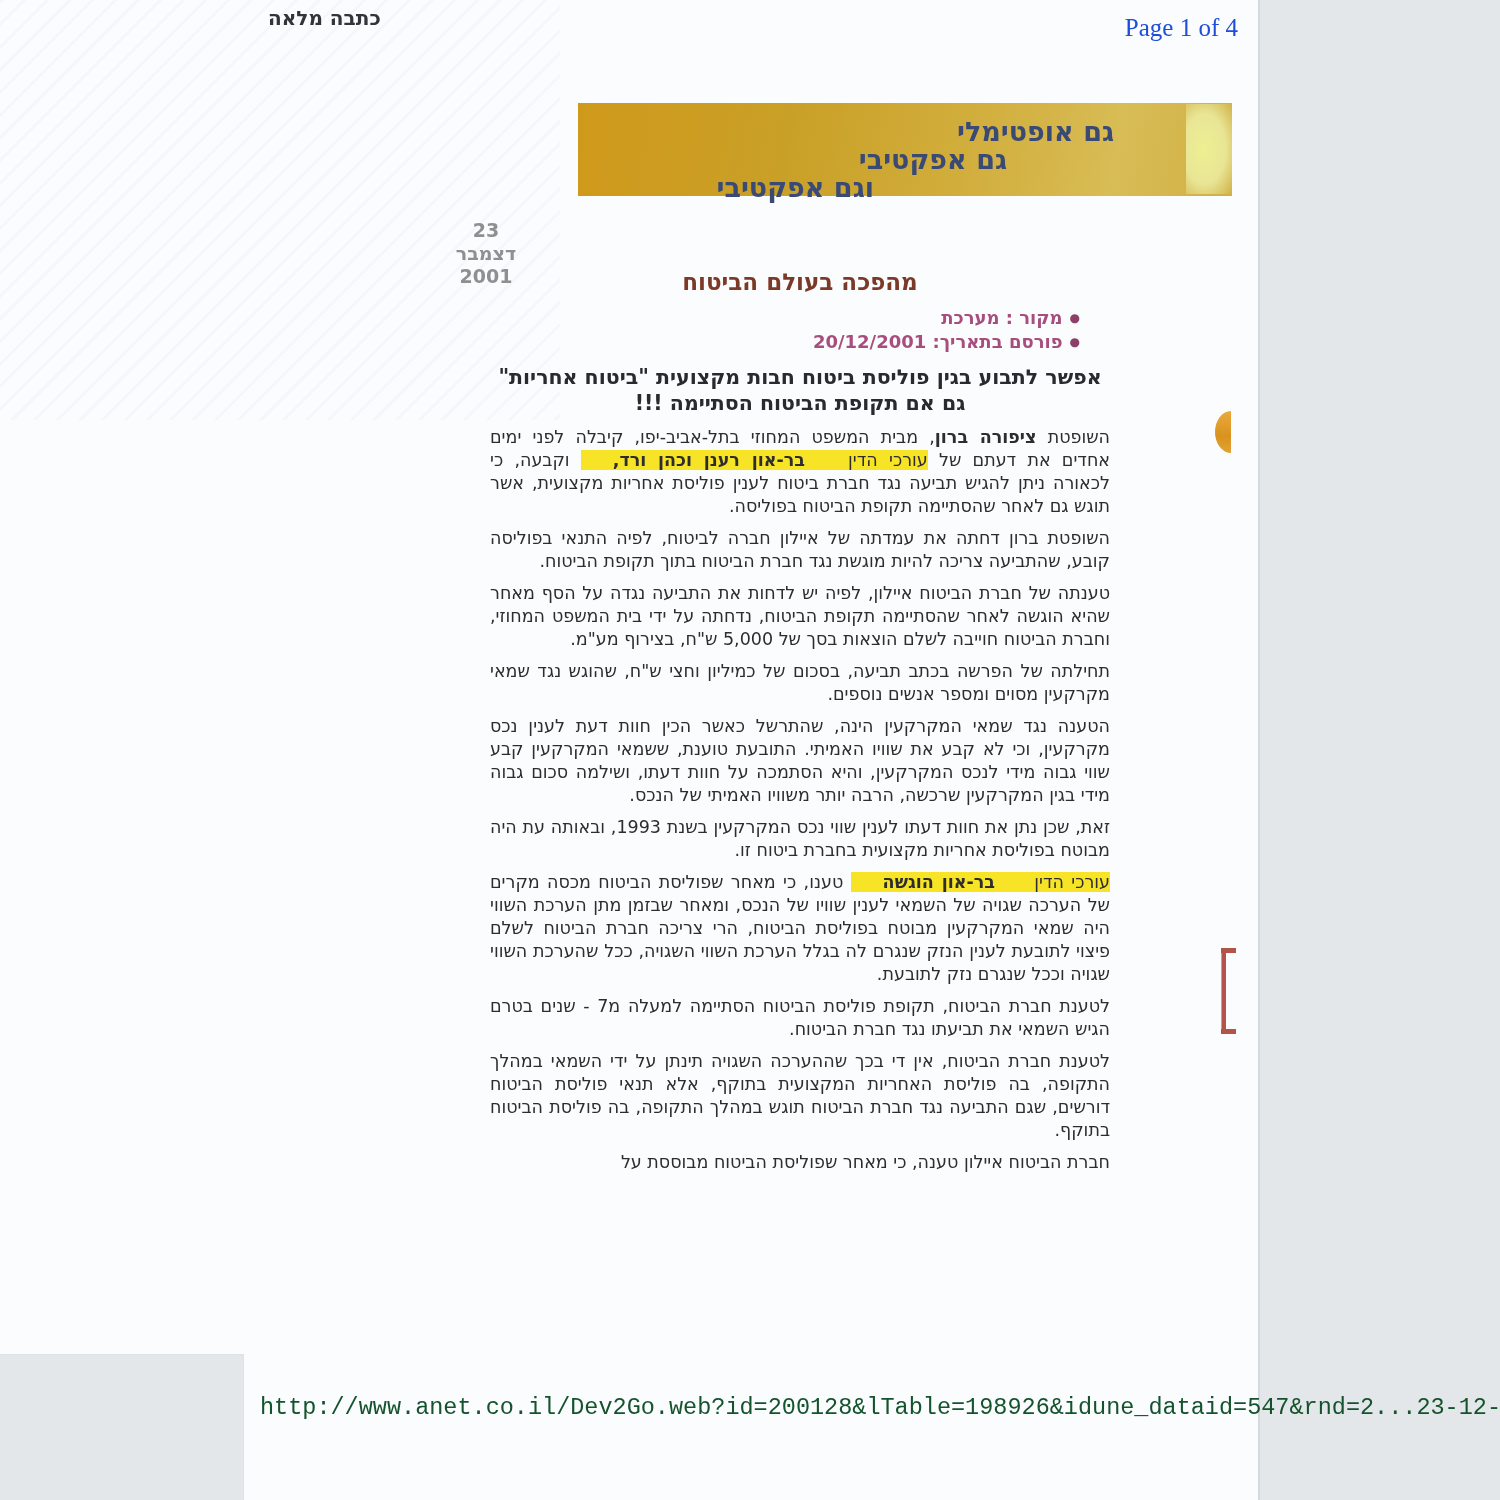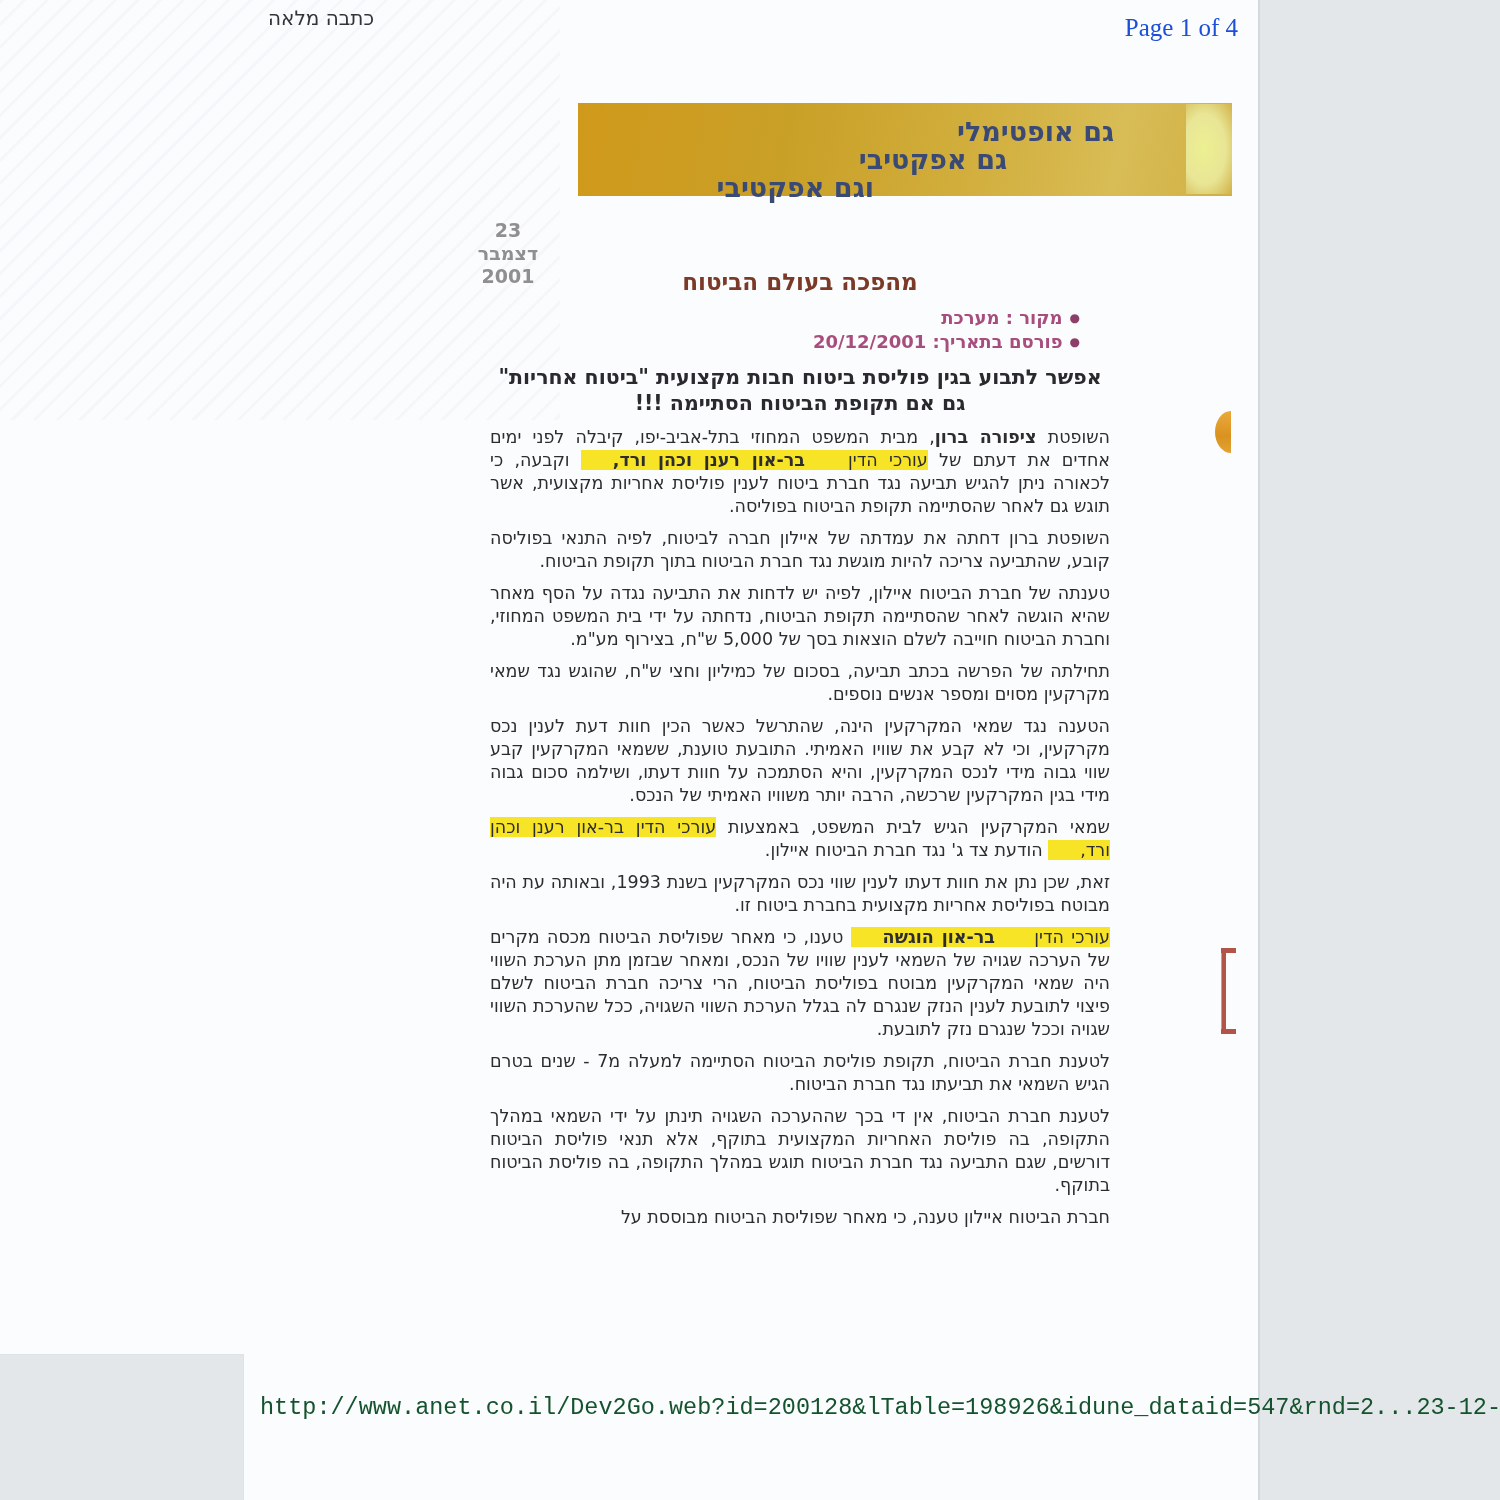--- a/index.html
+++ b/index.html
@@ -20,21 +20,21 @@
     background:var(--scanner-gray,#e3e7e9);
     border-left:2px solid #d3d9dc;
   }
   .gray-bl{
     position:absolute;left:0;top:1354px;width:243px;height:146px;
     background:var(--scanner-gray,#e3e7e9);
     border-top:1px solid #dde2e5;border-right:1px solid #dde2e5;
   }
   .hdr-left{
     position:absolute;left:268px;top:6px;
-    font-size:20px;color:#33333a;direction:rtl;
+    font-size:20px;color:#33333a;direction:rtl;font-weight:bold;
   }
   .hdr-right{
     position:absolute;left:1118px;top:14px;width:120px;
     font-family:"Liberation Serif","DejaVu Serif",serif;
     font-size:25px;color:#1d4ed8;text-align:right;
   }
   .banner{
     position:absolute;left:578px;top:103px;width:654px;height:93px;
     background:linear-gradient(100deg,#d0991b 0%,#c9a027 32%,#d1ad3b 58%,#d8bc55 82%,#d0b045 100%);
     direction:rtl;padding-top:15px;box-sizing:border-box;
@@ -45,21 +45,21 @@
     white-space:nowrap;text-align:right;
   }
   .banner-line.l1{margin-right:118px;}
   .banner-line.l2{margin-right:225px;}
   .banner-line.l3{margin-right:358px;}
   .smudge{
     position:absolute;left:1186px;top:104px;width:46px;height:90px;
     background:radial-gradient(ellipse at 40% 50%,rgba(238,243,150,.95) 0%,rgba(240,246,175,.75) 55%,rgba(250,252,230,0) 100%);
   }
   .date-block{
-    position:absolute;left:469px;top:219px;width:78px;
+    position:absolute;left:447px;top:219px;width:78px;
     color:var(--date-gray,#8f8f92);font-weight:bold;font-size:19px;line-height:23px;
     text-align:center;direction:ltr;
   }
   .article{
     position:absolute;left:490px;top:268px;width:620px;height:1122px;
     direction:rtl;overflow:hidden;
   }
   .article h1{
     margin:0 0 10px 0;font-size:23px;line-height:28px;font-weight:bold;
     color:var(--title,#7b3a28);text-align:center;
@@ -136,21 +136,20 @@
       <span class="blt">●</span><span>פורסם בתאריך: 20/12/2001</span>
     </li>
   </ul>
   <h2>אפשר לתבוע בגין פוליסת ביטוח חבות מקצועית "ביטוח אחריות" גם אם תקופת הביטוח הסתיימה !!!</h2>
   <div id="paras">
       <p><span>השופטת </span><span class="b">ציפורה ברון</span><span>, מבית המשפט המחוזי בתל-אביב-יפו, קיבלה לפני ימים אחדים את דעתם של </span><span class="hl">עורכי הדין </span><span class="b hl">בר-און רענן וכהן ורד,</span><span> וקבעה, כי לכאורה ניתן להגיש תביעה נגד חברת ביטוח לענין פוליסת אחריות מקצועית, אשר תוגש גם לאחר שהסתיימה תקופת הביטוח בפוליסה.</span></p>
       <p><span>השופטת ברון דחתה את עמדתה של איילון חברה לביטוח, לפיה התנאי בפוליסה קובע, שהתביעה צריכה להיות מוגשת נגד חברת הביטוח בתוך תקופת הביטוח.</span></p>
       <p><span>טענתה של חברת הביטוח איילון, לפיה יש לדחות את התביעה נגדה על הסף מאחר שהיא הוגשה לאחר שהסתיימה תקופת הביטוח, נדחתה על ידי בית המשפט המחוזי, וחברת הביטוח חוייבה לשלם הוצאות בסך של 5,000 ש"ח, בצירוף מע"מ.</span></p>
       <p><span>תחילתה של הפרשה בכתב תביעה, בסכום של כמיליון וחצי ש"ח, שהוגש נגד שמאי מקרקעין מסוים ומספר אנשים נוספים.</span></p>
       <p><span>הטענה נגד שמאי המקרקעין הינה, שהתרשל כאשר הכין חוות דעת לענין נכס מקרקעין, וכי לא קבע את שוויו האמיתי. התובעת טוענת, ששמאי המקרקעין קבע שווי גבוה מידי לנכס המקרקעין, והיא הסתמכה על חוות דעתו, ושילמה סכום גבוה מידי בגין המקרקעין שרכשה, הרבה יותר משוויו האמיתי של הנכס.</span></p>
-      <p><span>שמאי המקרקעין הגיש לבית המשפט, באמצעות </span><span class="hl">עורכי הדין בר-און רענן וכהן ורד,</span><span> הודעת צד ג' נגד חברת הביטוח איילון.</span></p>
       <p><span>זאת, שכן נתן את חוות דעתו לענין שווי נכס המקרקעין בשנת 1993, ובאותה עת היה מבוטח בפוליסת אחריות מקצועית בחברת ביטוח זו.</span></p>
       <p><span class="hl">עורכי הדין </span><span class="b hl">בר-און הוגשה</span><span> טענו, כי מאחר שפוליסת הביטוח מכסה מקרים של הערכה שגויה של השמאי לענין שוויו של הנכס, ומאחר שבזמן מתן הערכת השווי היה שמאי המקרקעין מבוטח בפוליסת הביטוח, הרי צריכה חברת הביטוח לשלם פיצוי לתובעת לענין הנזק שנגרם לה בגלל הערכת השווי השגויה, ככל שהערכת השווי שגויה וככל שנגרם נזק לתובעת.</span></p>
       <p><span>לטענת חברת הביטוח, תקופת פוליסת הביטוח הסתיימה למעלה מ7 - שנים בטרם הגיש השמאי את תביעתו נגד חברת הביטוח.</span></p>
       <p><span>לטענת חברת הביטוח, אין די בכך שההערכה השגויה תינתן על ידי השמאי במהלך התקופה, בה פוליסת האחריות המקצועית בתוקף, אלא תנאי פוליסת הביטוח דורשים, שגם התביעה נגד חברת הביטוח תוגש במהלך התקופה, בה פוליסת הביטוח בתוקף.</span></p>
       <p><span>חברת הביטוח איילון טענה, כי מאחר שפוליסת הביטוח מבוססת על</span></p>
     </div>
 </div>
 
 <div class="crescent"></div>
 <div class="bracket">

